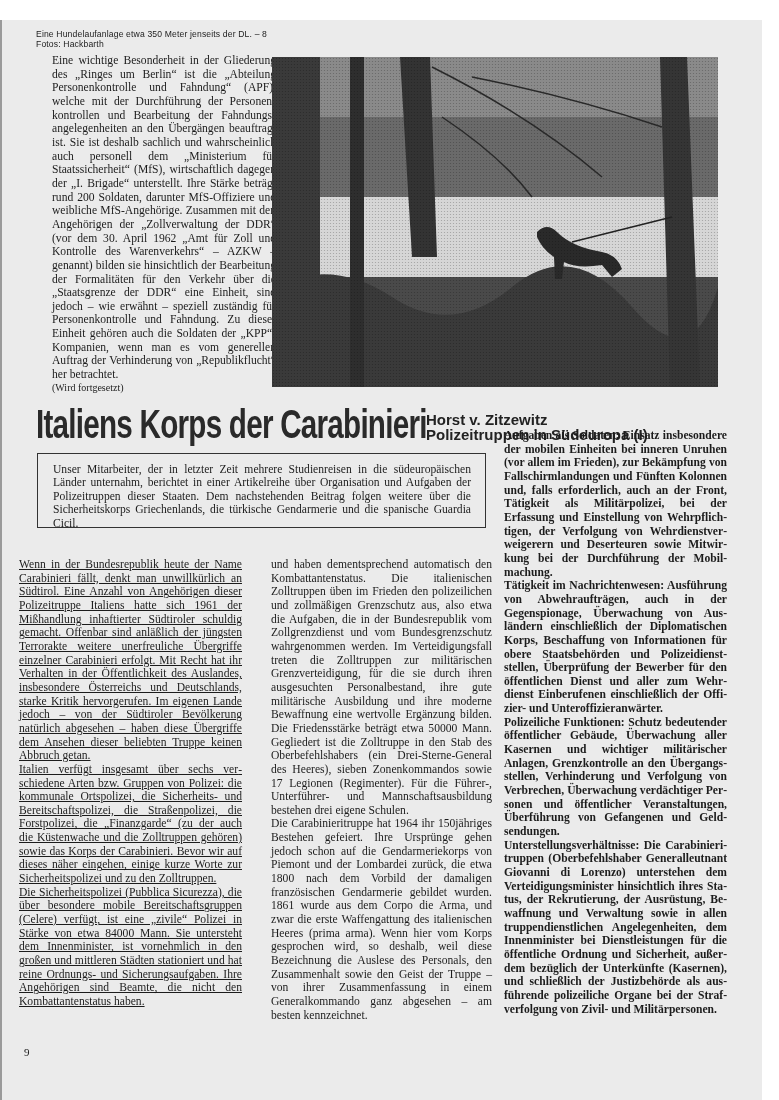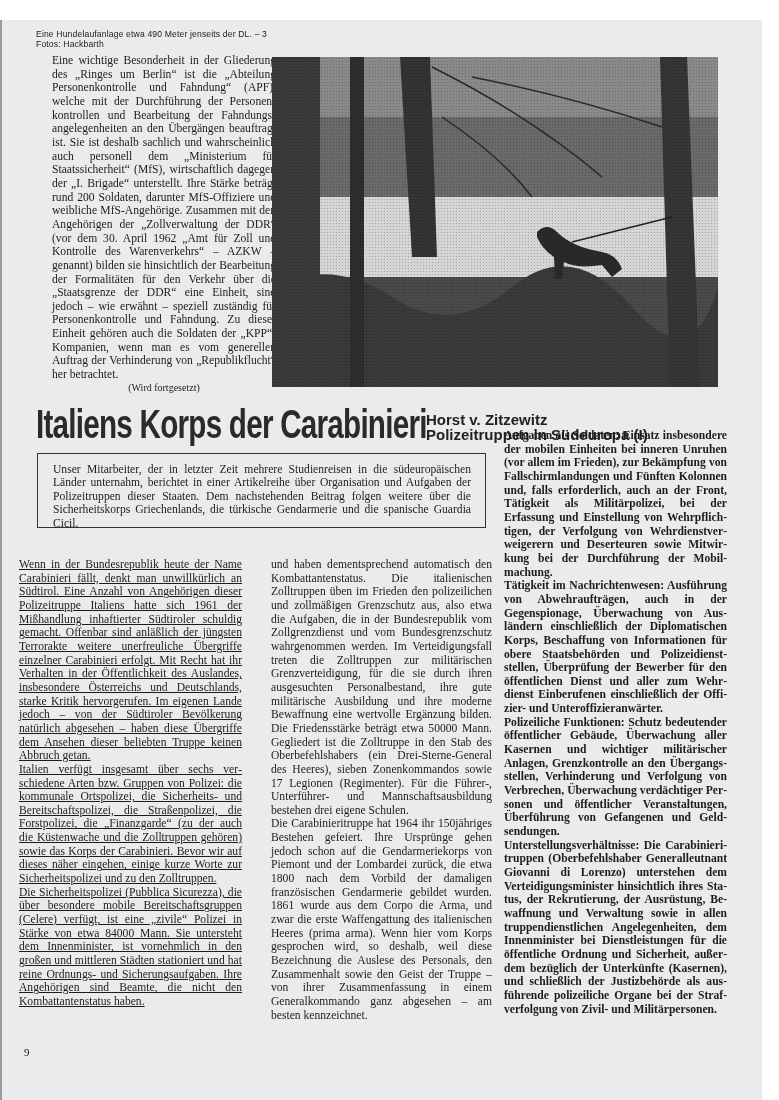--- a/index.html
+++ b/index.html
@@ -19,21 +19,21 @@
       font-family: "Liberation Sans", "DejaVu Sans", sans-serif;
       font-size: 8.6px; line-height: 9.6px; color: #222;
       letter-spacing: 0.15px;
     }
     .col {
       position: absolute; font-size: 11.6px; line-height: 13.65px;
       text-align: justify; hyphens: manual;
     }
     .col p { margin: 0; text-indent: 0; }
     .col1-top { left: 52px; top: 54px; width: 224px; }
-    .cont { text-align: center; font-size: 10px; line-height: 12px; }
+    .cont { text-align: left; font-size: 10px; line-height: 12px; }
     .photo {
       position: absolute; left: 272px; top: 57px; width: 446px; height: 330px;
       background: #6f6f6f; overflow: hidden;
     }
     .photo svg { display: block; }
     .title {
       position: absolute; left: 36px; top: 402px;
       font-family: "Liberation Sans", "DejaVu Sans", sans-serif;
       font-weight: bold; font-size: 40px; line-height: 44px;
       color: #2a2a2a; letter-spacing: -1px;
@@ -57,21 +57,21 @@
     .page-num {
       position: absolute; left: 24px; top: 1046px;
       font-size: 11px; line-height: 13px;
     }
   </style>
 </head>
 <body>
 
 <div class="page"></div>
 
-<div class="caption">Eine Hundelaufanlage etwa 490 Meter jenseits der DL. – 3 Fotos: Hackbarth</div>
+<div class="caption">Eine Hundelaufanlage etwa 350 Meter jenseits der DL. – 8 Fotos: Hackbarth</div>
 
 <div class="col col1-top">
   <p>Eine wichtige Besonderheit in der Gliederung des „Ringes um Berlin“ ist die „Abteilung Personenkontrolle und Fahndung“ (APF), welche mit der Durchführung der Personen­kontrollen und Bearbeitung der Fahndungs­angelegenheiten an den Übergängen beauf­tragt ist. Sie ist deshalb sachlich und wahr­scheinlich auch personell dem „Ministerium für Staatssicherheit“ (MfS), wirtschaftlich da­gegen der „I. Brigade“ unterstellt. Ihre Stärke beträgt rund 200 Soldaten, darunter MfS-Of­fiziere und weibliche MfS-Angehörige. Zu­sammen mit den Angehörigen der „Zollver­waltung der DDR“ (vor dem 30. April 1962 „Amt für Zoll und Kontrolle des Warenver­kehrs“ – AZKW – genannt) bilden sie hin­sichtlich der Bearbeitung der Formalitäten für den Verkehr über die „Staatsgrenze der DDR“ eine Einheit, sind jedoch – wie erwähnt – speziell zuständig für Personenkontrolle und Fahndung. Zu dieser Einheit gehören auch die Soldaten der „KPP“-Kompanien, wenn man es vom generellen Auftrag der Verhinderung von „Republikflucht“ her betrachtet.</p>
   <p class="cont">(Wird fortgesetzt)</p>
 </div>
 
 <div class="photo">
   <svg width="446" height="330" viewBox="0 0 446 330">
     <defs>
       <pattern id="halftone" width="3" height="3" patternUnits="userSpaceOnUse">

